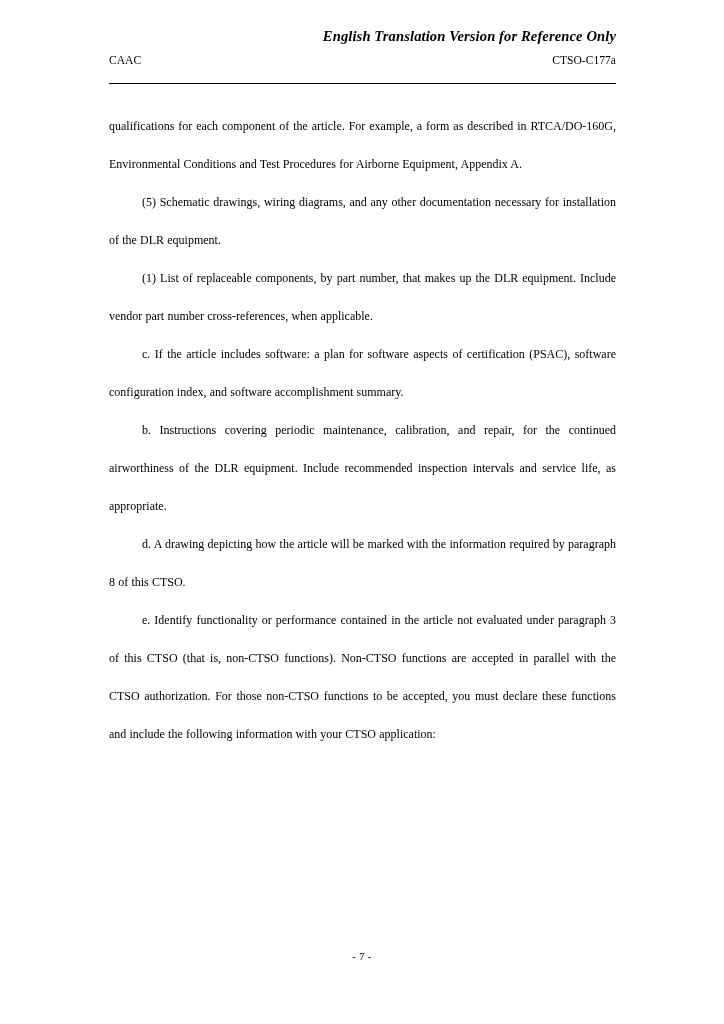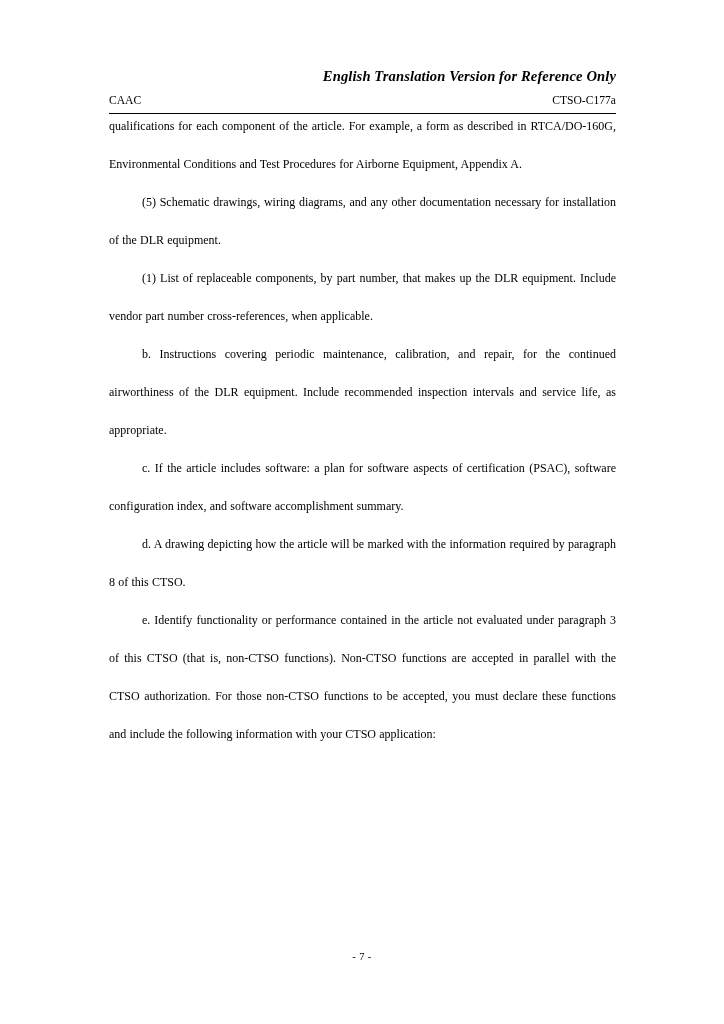--- a/index.html
+++ b/index.html
@@ -26,38 +26,38 @@
 
   
   .header-zone {
     position: absolute;
     left: 109px;
     top: 0;
     width: 507px;
   }
 
   .doc-banner {
-    margin-top: 68px;
+    margin-top: 28px;
     text-align: right;
     font-style: italic;
     font-weight: bold;
     font-size: 14.6px;
     letter-spacing: 0.1px;
     line-height: 1.1;
     white-space: nowrap;
   }
 
   .header-row {
     margin-top: 11px;
     display: flex;
     justify-content: space-between;
     align-items: baseline;
     font-size: 11.6px;
     line-height: 1.1;
-    padding-bottom: 5px;
+    padding-bottom: 15px;
     border-bottom: 1.1px solid #000000;
   }
 
   .header-left,
   .header-right {
     white-space: nowrap;
   }
 
   
   .body-zone {
@@ -109,22 +109,22 @@
     <div class="header-row">
       <span class="header-left">CAAC</span>
       <span class="header-right">CTSO-C177a</span>
     </div>
   </div>
 
   <div class="body-zone">
       <p class="para">qualifications for each component of the article. For example, a form as described in RTCA/DO-160G, Environmental Conditions and Test Procedures for Airborne Equipment, Appendix A.</p>
       <p class="para indent">(5) Schematic drawings, wiring diagrams, and any other documentation necessary for installation of the DLR equipment.</p>
       <p class="para indent">(1) List of replaceable components, by part number, that makes up the DLR equipment. Include vendor part number cross-references, when applicable.</p>
+      <p class="para indent">c. If the article includes software: a plan for software aspects of certification (PSAC), software configuration index, and software accomplishment summary.</p>
       <p class="para indent">b. Instructions covering periodic maintenance, calibration, and repair, for the continued airworthiness of the DLR equipment. Include recommended inspection intervals and service life, as appropriate.</p>
-      <p class="para indent">c. If the article includes software: a plan for software aspects of certification (PSAC), software configuration index, and software accomplishment summary.</p>
       <p class="para indent">d. A drawing depicting how the article will be marked with the information required by paragraph 8 of this CTSO.</p>
       <p class="para indent">e. Identify functionality or performance contained in the article not evaluated under paragraph 3 of this CTSO (that is, non-CTSO functions). Non-CTSO functions are accepted in parallel with the CTSO authorization. For those non-CTSO functions to be accepted, you must declare these functions and include the following information with your CTSO application:</p>
     </div>
 
   <div class="footer-zone">
     <span class="page-number">- 7 -</span>
   </div>
 
 </div>
 

